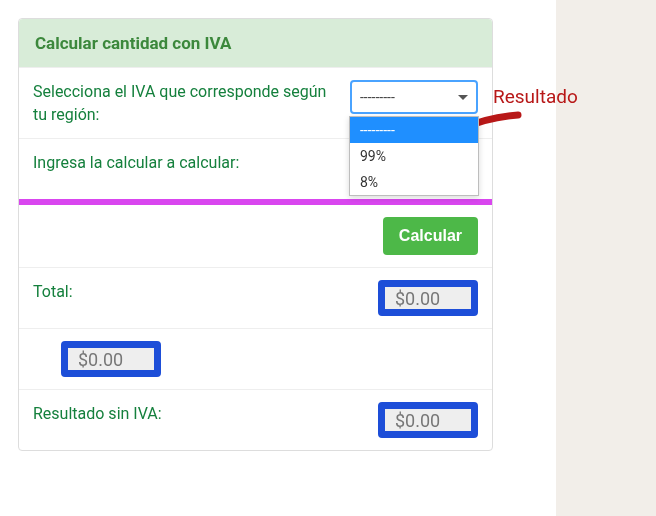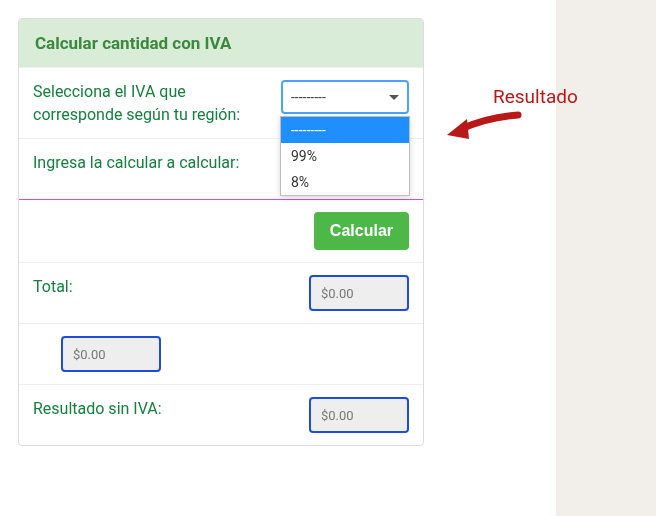--- a/index.html
+++ b/index.html
@@ -7,21 +7,21 @@
       font-family: -apple-system, BlinkMacSystemFont, "Segoe UI", Roboto, sans-serif;
       background: #fff;
       width: 656px;
       height: 516px;
       position: relative;
     }
     .card {
       position: absolute;
       left: 18px;
       top: 18px;
-      width: 406px;
+      width: 475px;
       border: 1px solid #ddd;
       border-radius: 4px;
       background: #fff;
     }
     .card-header {
       background: #d8ecd8;
       color: #3c883c;
       font-weight: bold;
       font-size: 17px;
       padding: 14px 16px;
@@ -79,38 +79,38 @@
       color: #333;
       cursor: pointer;
     }
     .dropdown-item.selected {
       background: #1f8fff;
       color: #fff;
     }
     .text-input, .readonly-input {
       width: 100px;
       height: 36px;
-      border: 2px solid #1d4ed8;
+      border: 7px solid #1d4ed8;
       border-radius: 4px;
       padding: 0 10px;
-      font-size: 13px;
+      font-size: 18px;
       color: #555;
       background: #fff;
     }
     .readonly-input {
       background: #eeeeee;
       color: #777;
       display: inline-flex;
       align-items: center;
     }
     .btn-row {
       padding: 12px 14px;
       display: flex;
       justify-content: flex-end;
-      border-top: 1px solid #d946ef;
+      border-top: 6px solid #d946ef;
     }
     .btn {
       background: #4db848;
       color: #fff;
       border: none;
       border-radius: 4px;
       padding: 10px 16px;
       font-size: 16px;
       font-weight: 600;
       cursor: pointer;

